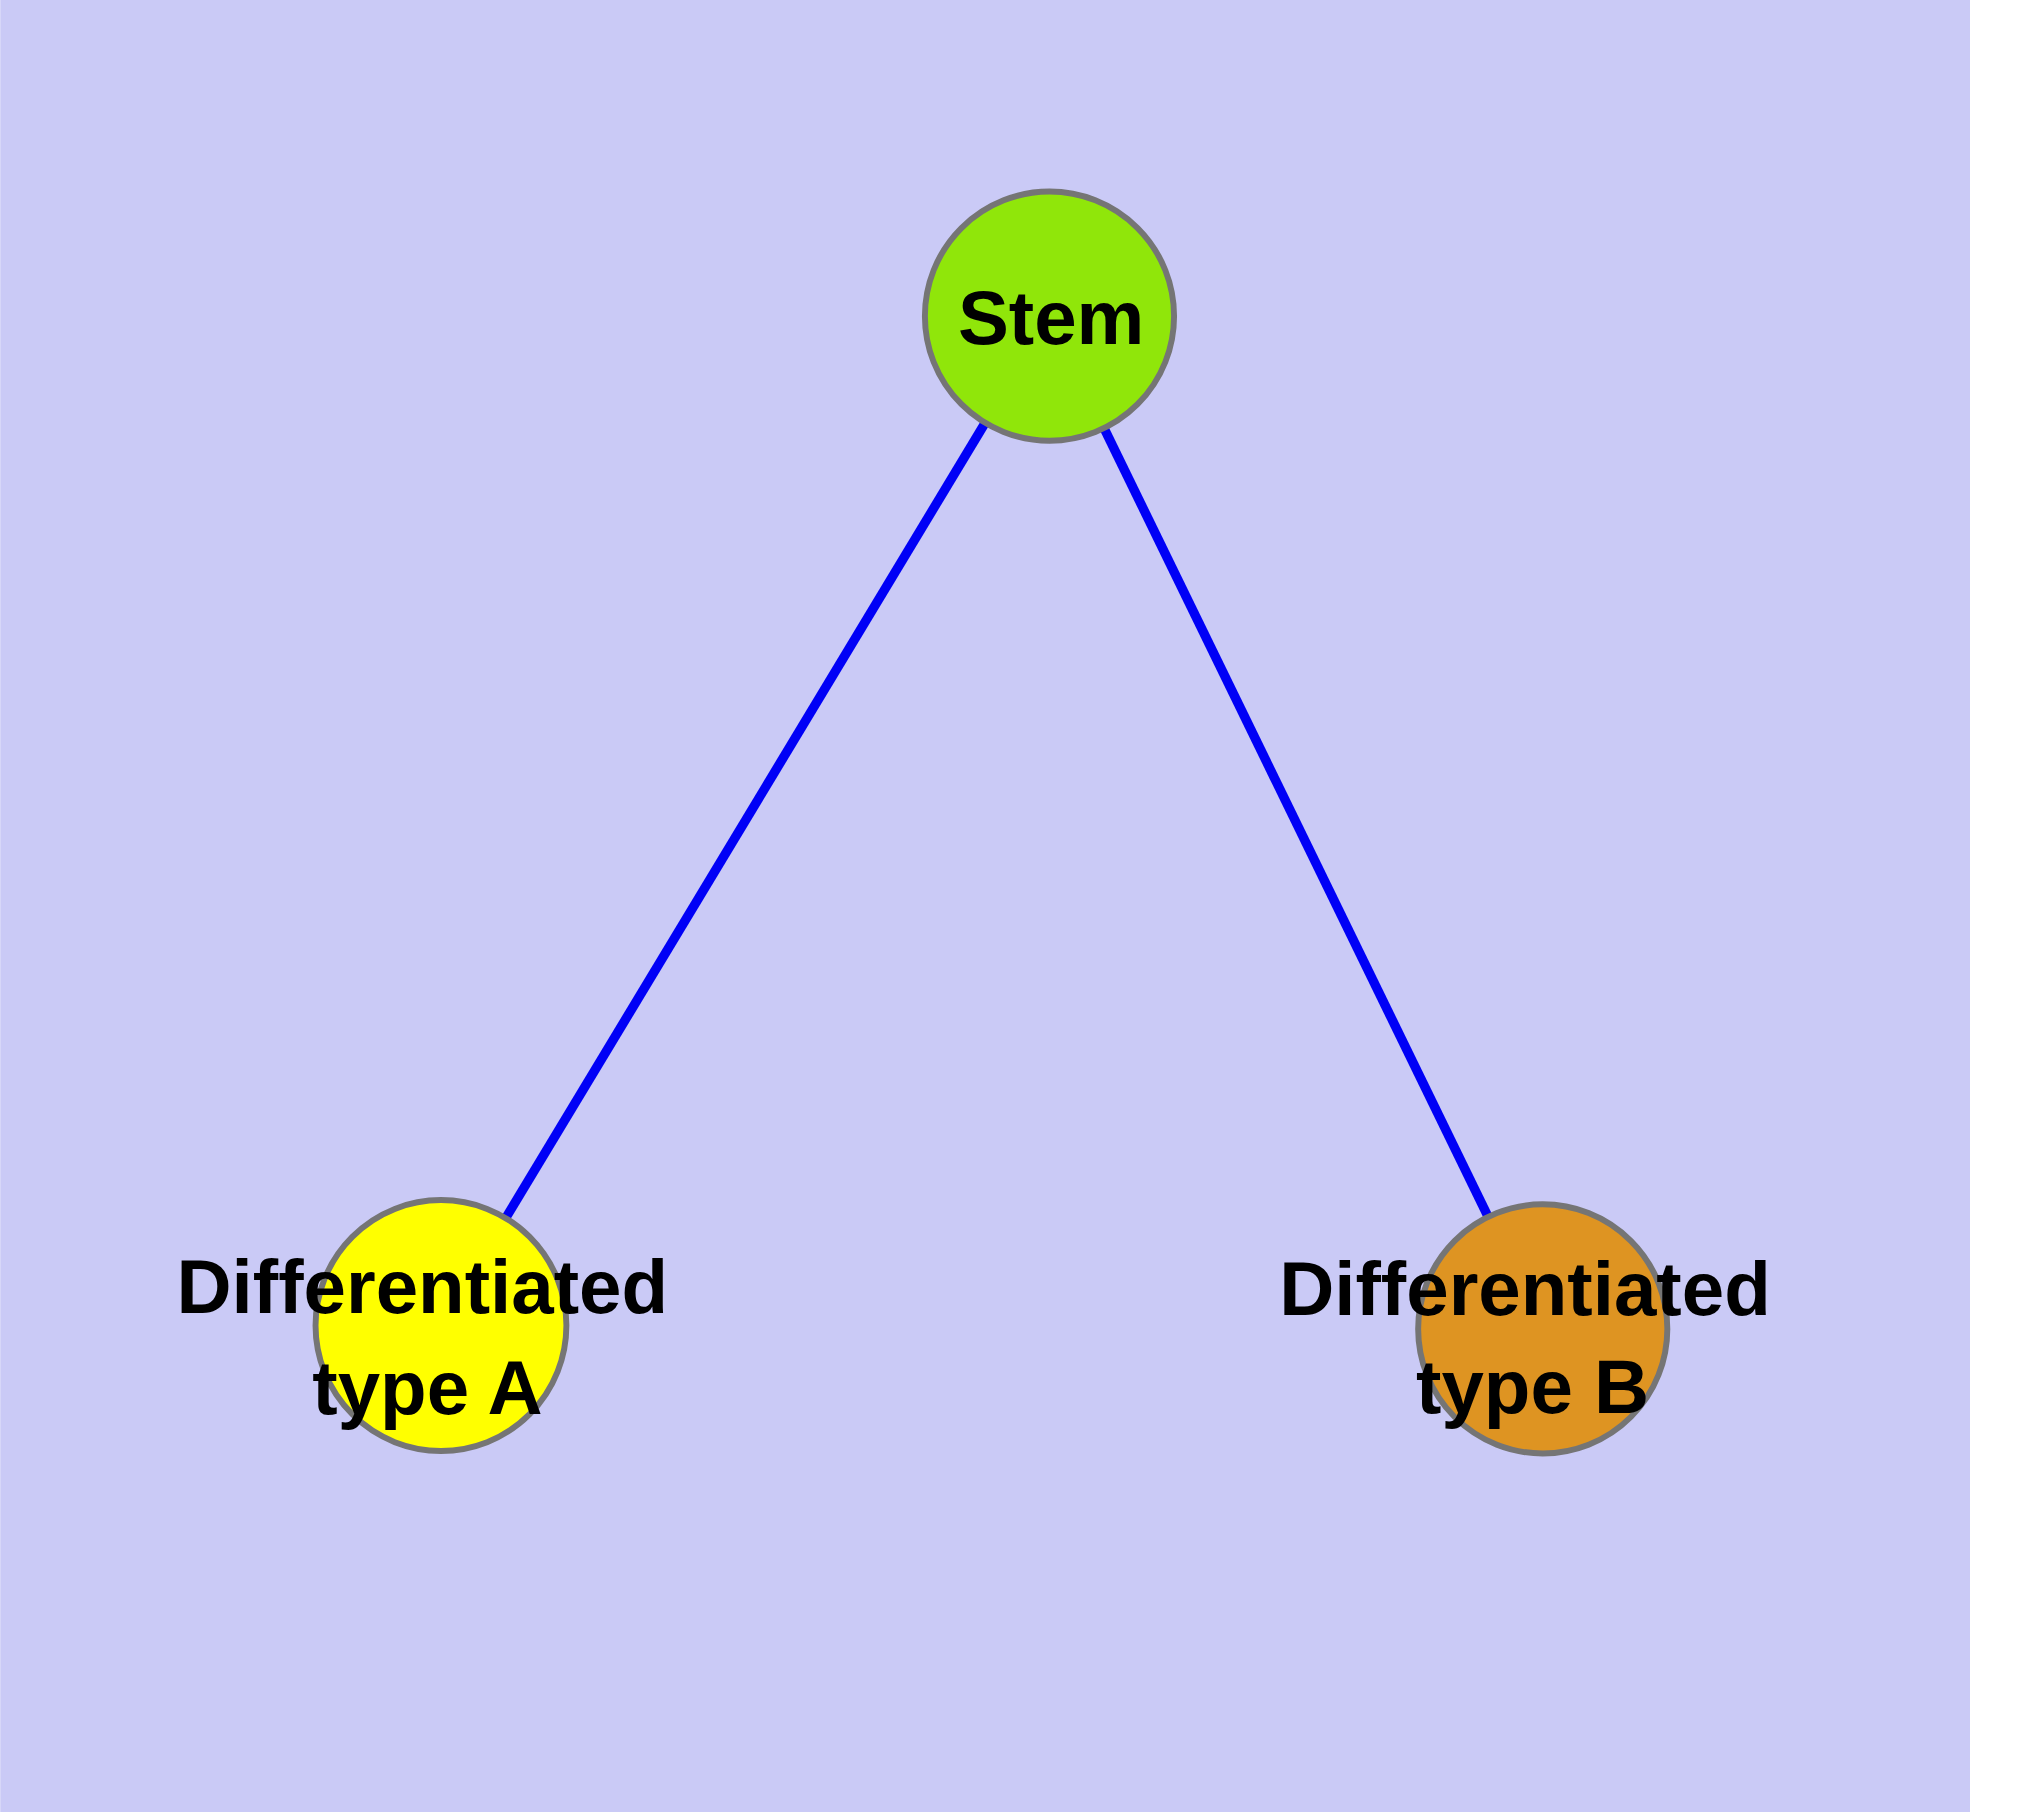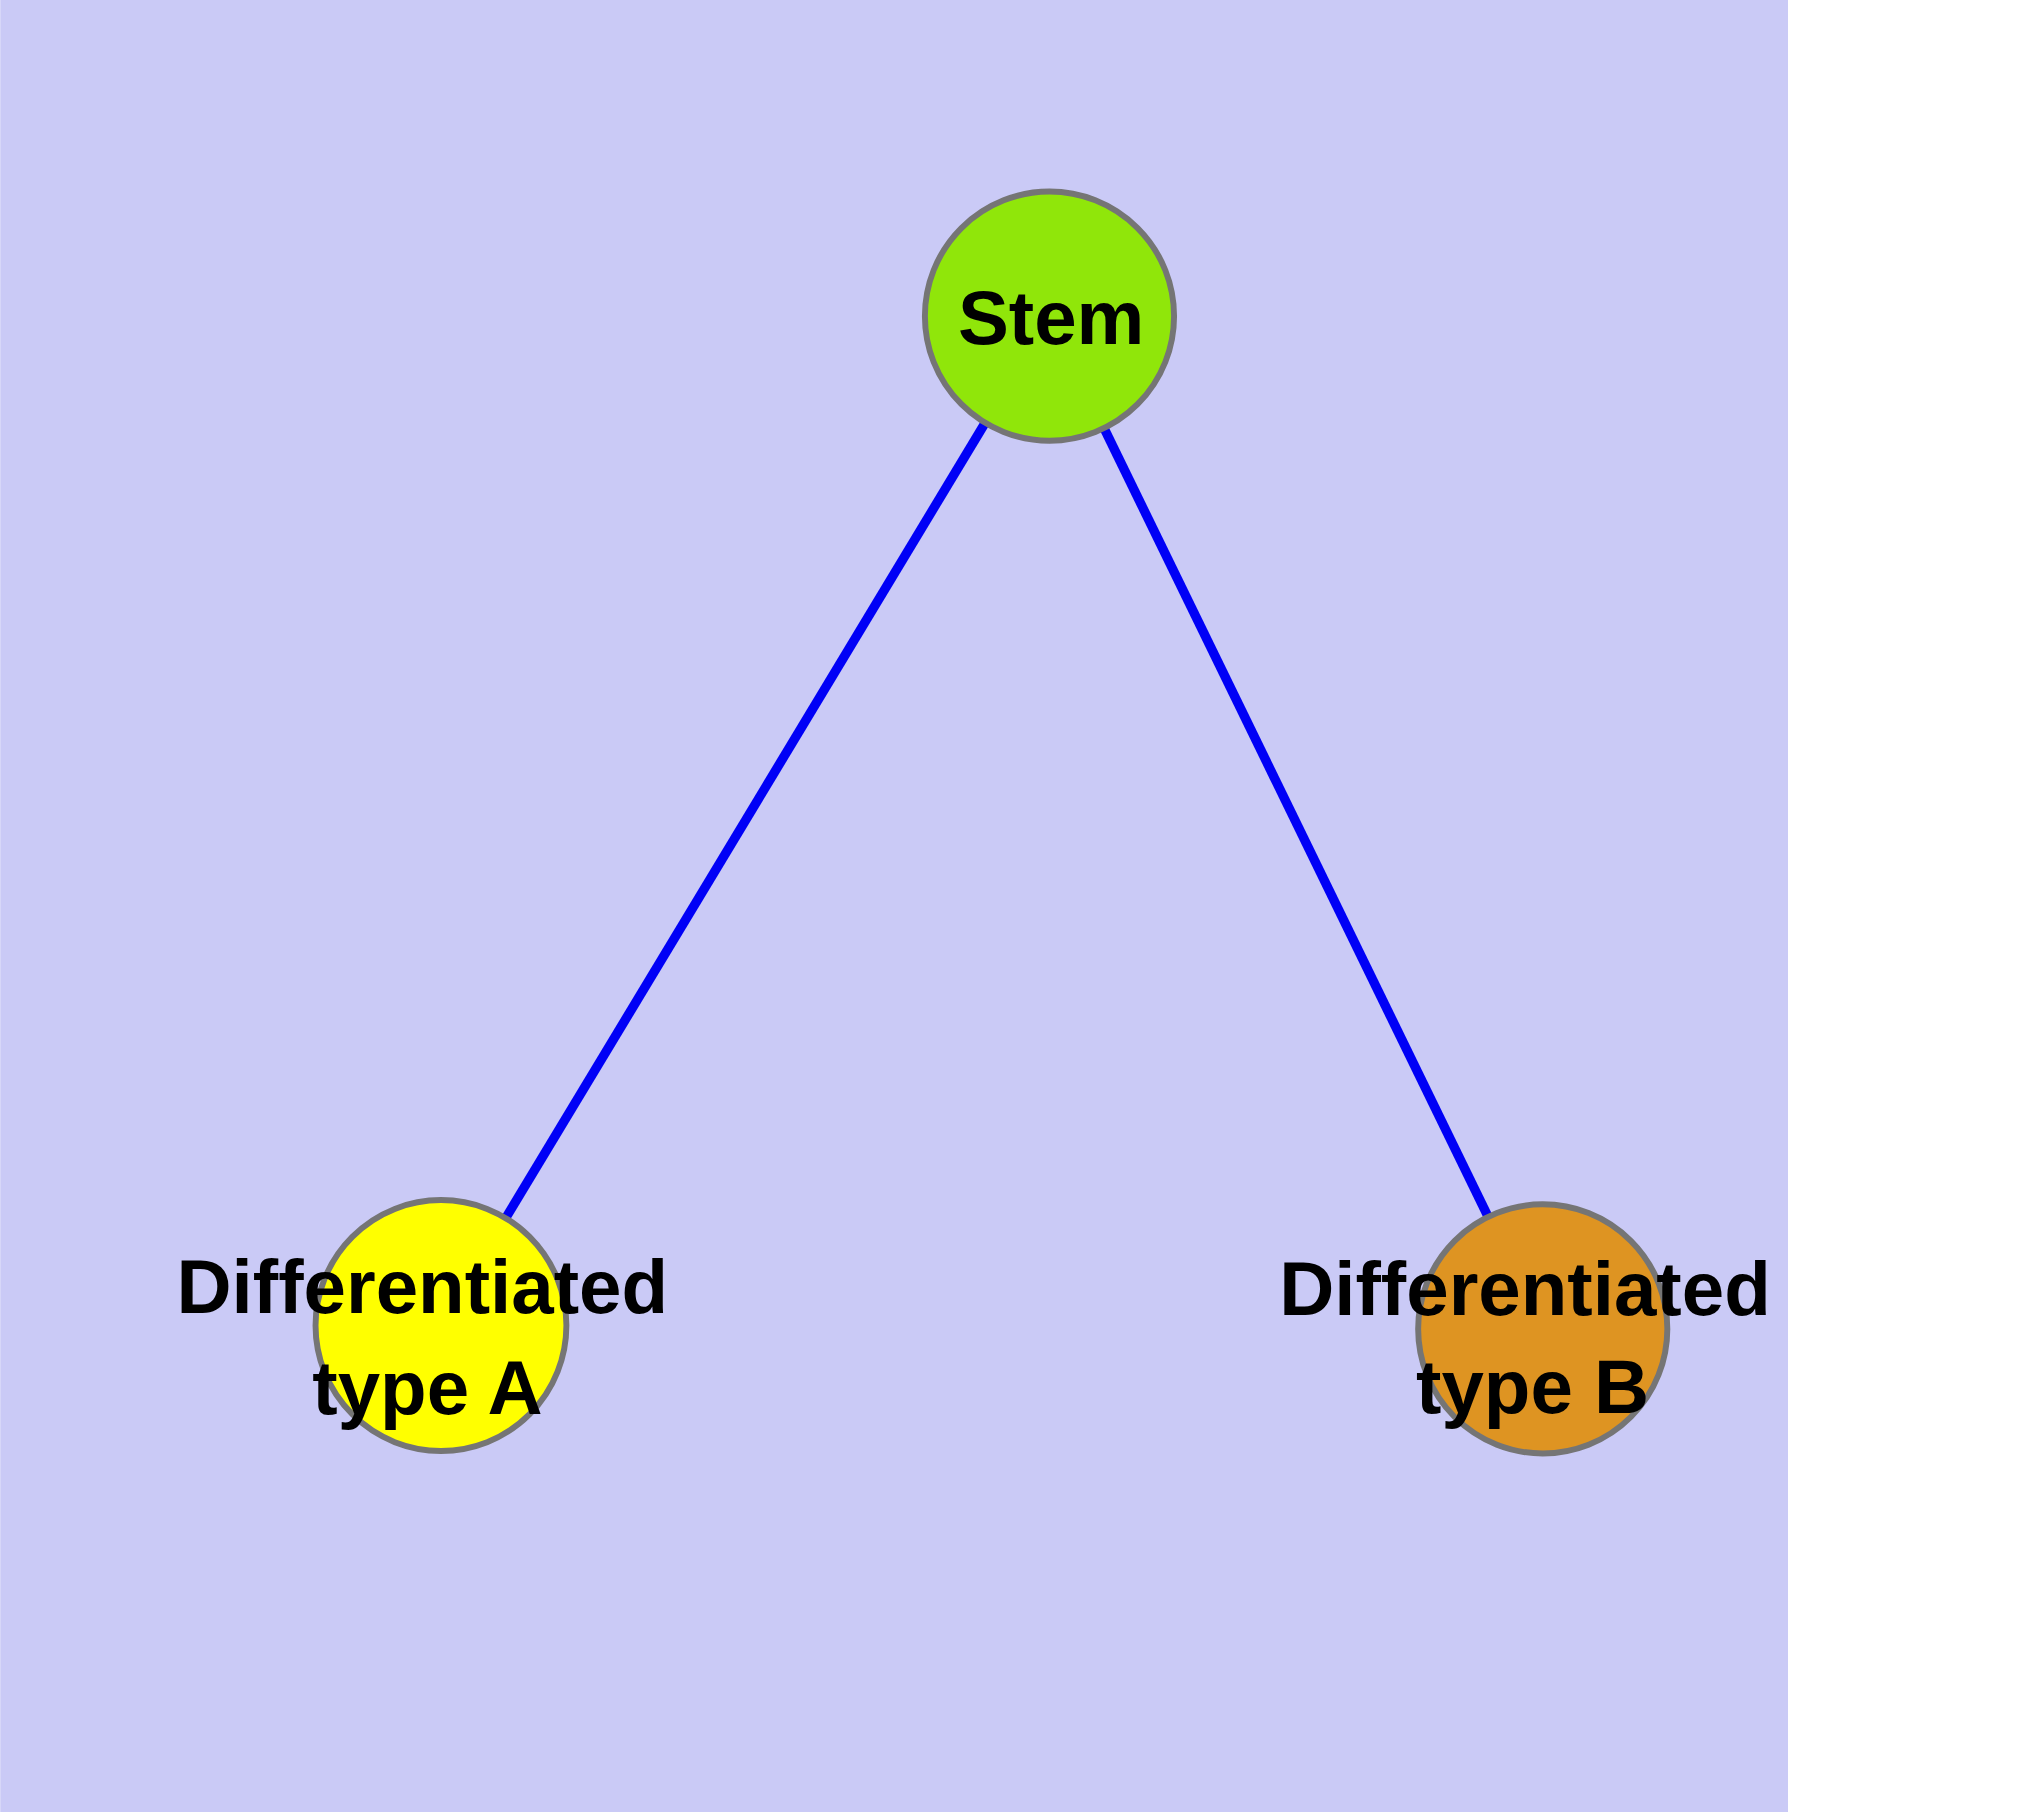--- a/index.html
+++ b/index.html
@@ -1,21 +1,21 @@
 <!DOCTYPE html>
 <html style="font-size:13.6px"><head>
 <meta charset="utf-8">
 <style>
   html, body {
     margin: 0;
     padding: 0;
   }
   .canvas {
     position: relative;
-    width: 1788px;
+    width: 1970px;
     height: 1812px;
     overflow: hidden;
     font-family: "Liberation Sans", sans-serif;
   }
   .canvas svg {
     display: block;
     width: 2021px;
     height: 1812px;
   }
   .edge {

